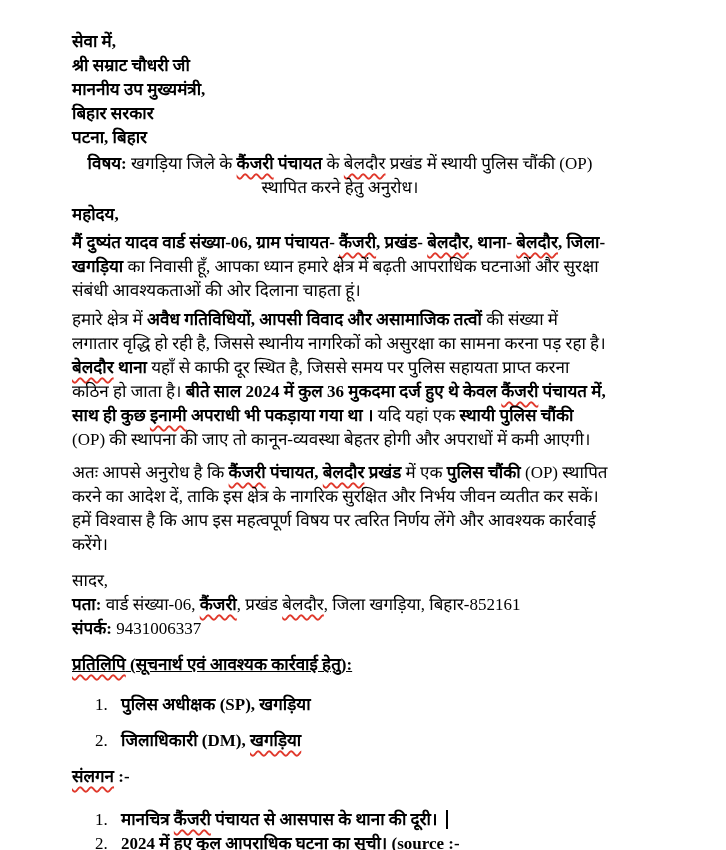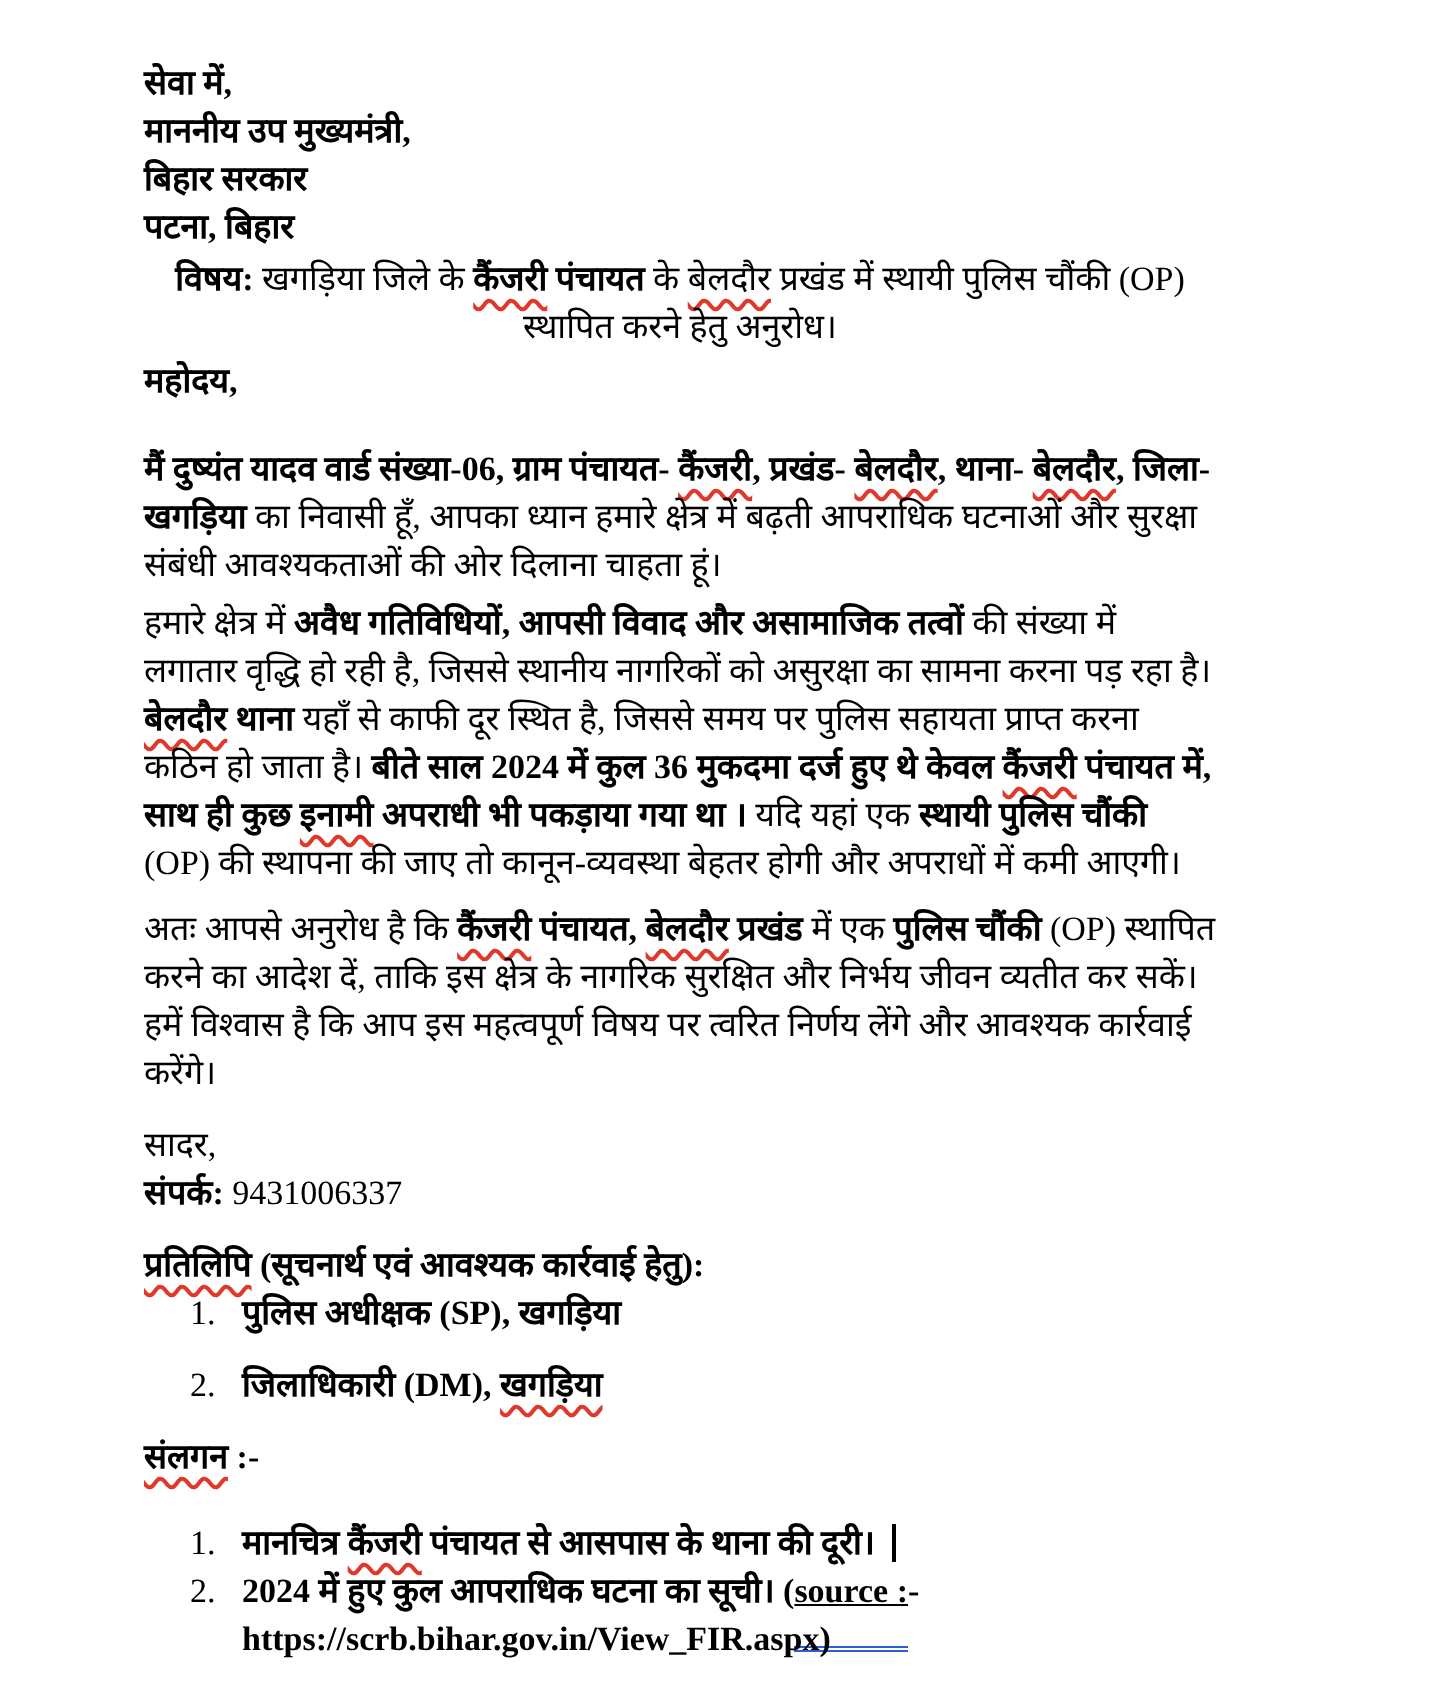--- a/index.html
+++ b/index.html
@@ -29,58 +29,60 @@
   }
   .ul{text-decoration:underline;text-decoration-color:#000;}
   .grammar{border-bottom:3px double var(--blue);padding-bottom:18px;}
   .caret{
     display:inline-block;width:1.5px;height:19px;background:#000;
     margin-left:9px;vertical-align:-4px;
   }
   
   .recipient{margin-bottom:2px;}
   .subject{margin-bottom:3px;text-align:center;}
-  .salutation{margin-bottom:20px;}
+  .salutation{margin-bottom:4px;}
   .para-intro{margin-bottom:5px;}
   .para-problem{margin-bottom:9px;}
   .para-request{margin-bottom:12px;}
   .closing{margin-bottom:12px;}
-  .copy-heading{margin-bottom:0;}
+  .copy-heading{margin-bottom:16px;text-decoration:underline;}
   .enc-heading{margin-bottom:19px;}
   .li{display:flex;align-items:flex-start;padding-left:23px;}
   .li .num{flex:none;width:26px;}
   .li .li-text{flex:1;}
   .list-copy .li{margin-bottom:12px;}
   .list-copy{margin-bottom:2px;}
   .list-enc .li{margin-bottom:0;}
 </style>
 </head>
 <body>
 
 <div class="page">
 
   <div class="block recipient">
     <div class="b">सेवा में,</div>
+    <div class="b">श्री सम्राट चौधरी जी</div>
     <div class="b">माननीय उप मुख्यमंत्री,</div>
     <div class="b">बिहार सरकार</div>
     <div class="b">पटना, बिहार</div>
   </div>
 
   <p class="block subject"><span class="b">विषय:</span><span> खगड़िया जिले के </span><span class="b sq-red">कैंजरी</span><span class="b"> पंचायत</span><span> के </span><span class="sq-red">बेलदौर</span><span> प्रखंड में स्थायी पुलिस चौंकी (OP) स्थापित करने हेतु अनुरोध।</span></p>
 
   <p class="block salutation"><span class="b">महोदय,</span></p>
 
   <p class="block para-intro"><span class="b">मैं दुष्यंत यादव वार्ड संख्या-06, ग्राम पंचायत- </span><span class="b sq-red">कैंजरी</span><span class="b">, प्रखंड- </span><span class="b sq-red">बेलदौर</span><span class="b">, थाना- </span><span class="b sq-red">बेलदौर</span><span class="b">, जिला-खगड़िया</span><span> का निवासी  हूँ, आपका ध्यान हमारे क्षेत्र में बढ़ती आपराधिक घटनाओं और सुरक्षा संबंधी आवश्यकताओं की ओर दिलाना चाहता हूं।</span></p>
 
   <p class="block para-problem"><span>हमारे क्षेत्र में </span><span class="b">अवैध गतिविधियों, आपसी विवाद और असामाजिक तत्वों</span><span> की संख्या में लगातार वृद्धि हो रही है, जिससे स्थानीय नागरिकों को असुरक्षा का सामना करना पड़ रहा है। </span><span class="b sq-red">बेलदौर</span><span class="b"> थाना</span><span> यहाँ से काफी दूर स्थित है, जिससे समय पर पुलिस सहायता प्राप्त करना कठिन हो जाता है। </span><span class="b">बीते साल 2024 में कुल 36 मुकदमा दर्ज हुए थे केवल </span><span class="b sq-red">कैंजरी</span><span class="b"> पंचायत में,  साथ ही कुछ </span><span class="b sq-red">इनामी</span><span class="b"> अपराधी भी पकड़ाया गया था । </span><span>यदि यहां एक </span><span class="b">स्थायी पुलिस चौंकी</span><span> (OP) की स्थापना की जाए तो कानून-व्यवस्था बेहतर होगी और अपराधों में कमी आएगी।</span></p>
 
   <p class="block para-request"><span>अतः आपसे अनुरोध है कि </span><span class="b sq-red">कैंजरी</span><span class="b"> पंचायत, </span><span class="b sq-red">बेलदौर</span><span class="b"> प्रखंड</span><span> में एक </span><span class="b">पुलिस चौंकी</span><span> (OP) स्थापित करने का आदेश दें, ताकि इस क्षेत्र के नागरिक सुरक्षित और निर्भय जीवन व्यतीत कर सकें। हमें विश्वास है कि आप इस महत्वपूर्ण विषय पर त्वरित निर्णय लेंगे और आवश्यक कार्रवाई करेंगे।</span></p>
 
   <div class="block closing">
     <div>सादर,</div>
+    <div><span class="b">पता:</span><span> वार्ड संख्या-06, </span><span class="b sq-red">कैंजरी</span><span>, प्रखंड </span><span class="sq-red">बेलदौर</span><span>, जिला खगड़िया, बिहार-852161</span></div>
     <div><span class="b">संपर्क:</span><span> 9431006337</span></div>
   </div>
 
   <p class="block copy-heading"><span class="b sq-red">प्रतिलिपि</span><span class="b"> (सूचनार्थ एवं आवश्यक कार्रवाई हेतु):</span></p>
 
   <div class="list-copy">
     <div class="li">
       <span class="num">1.</span>
       <span class="li-text"><span class="b">पुलिस अधीक्षक (SP), खगड़िया</span></span>
     </div>

